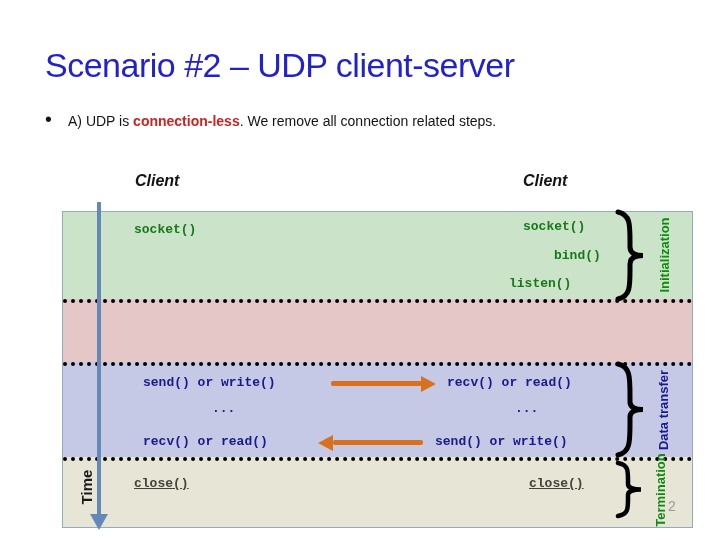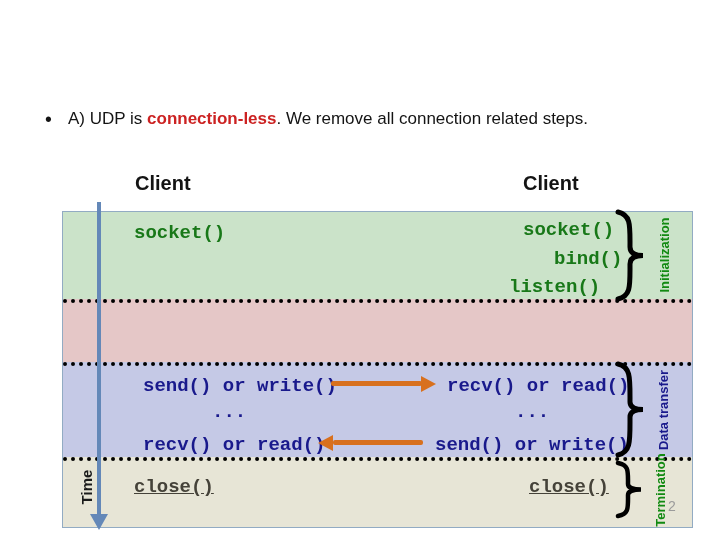--- a/index.html
+++ b/index.html
@@ -6,40 +6,40 @@
   .slide {
     position:relative; width:720px; height:540px; background:#ffffff;
     font-family:"Liberation Sans", sans-serif; overflow:hidden;
   }
   .title {
     position:absolute; left:45px; top:46px; width:640px;
     font-size:34px; color:#2222cc; letter-spacing:-0.5px;
   }
   .bullet { position:absolute; left:45px; top:108px; width:560px; display:flex; }
   .bullet .dot { font-size:19.5px; color:#141414; width:23px; flex:0 0 23px; }
-  .bullet .btext { font-size:17px; color:#141414; line-height:21px; width:530px; }
+  .bullet .btext { font-size:14px; color:#141414; line-height:26px; width:530px; }
   .bullet .hl { color:#cc2222; font-weight:bold; }
 
-  .col-header { position:absolute; font-size:20px; font-weight:bold; color:#141414; }
+  .col-header { position:absolute; font-size:16px; font-weight:bold; color:#141414;font-style:italic; }
   .col-header.client { left:135px; top:172px; }
   .col-header.server { left:523px; top:172px; }
 
   .bands {
     position:absolute; left:62px; top:211px; width:631px; height:317px;
     border:1px solid #92abc3; box-sizing:border-box;
   }
   .band { width:100%; box-sizing:border-box; }
   .band.init { height:87px; background:#cbe3c9; }
   .band.gap  { height:63px; background:#e5c7c7; border-top:4px dotted #000; }
   .band.data { height:95px; background:#c5c9e6; border-top:4px dotted #000; }
   .band.term { height:70px; background:#e7e5d6; border-top:4px dotted #000; }
 
   .code {
     position:absolute; font-family:"Liberation Mono", monospace;
-    font-weight:bold; font-size:19px; white-space:pre;
+    font-weight:bold; font-size:13px; white-space:pre;
   }
   .code.green { color:#187818; }
   .code.navy  { color:#19198c;margin-left:10px; }
   .code.gray  { color:#454239;text-decoration:underline; }
 
   
   .arrow-shaft { position:absolute; height:5px; background:#d8701e; border-radius:2px; }
   .arrow-head  { position:absolute; width:0; height:0; }
   .arrow-head.right { border-top:8px solid transparent; border-bottom:8px solid transparent; border-left:15px solid #d8701e; }
   .arrow-head.left  { border-top:8px solid transparent; border-bottom:8px solid transparent; border-right:15px solid #d8701e; }
@@ -66,20 +66,21 @@
   .label-data { left:663px; top:410px; }
   .label-term { left:660px; top:490px; }
 
   .page-num { position:absolute; left:668px; top:498px; font-size:14px; color:#9b9b9b; z-index:1; }
 </style>
 </head>
 <body>
 
 <div class="slide">
 
+  <div class="title">Scenario #2 – UDP client-server</div>
 
   <div class="bullet">
     <span class="dot">•</span>
     <span class="btext"><span>A) UDP is </span><span class="hl">connection-less</span><span>. We remove all connection related steps.</span></span>
   </div>
 
   <div class="col-header client">Client</div>
   <div class="col-header server">Client</div>
 
   <div class="bands">

